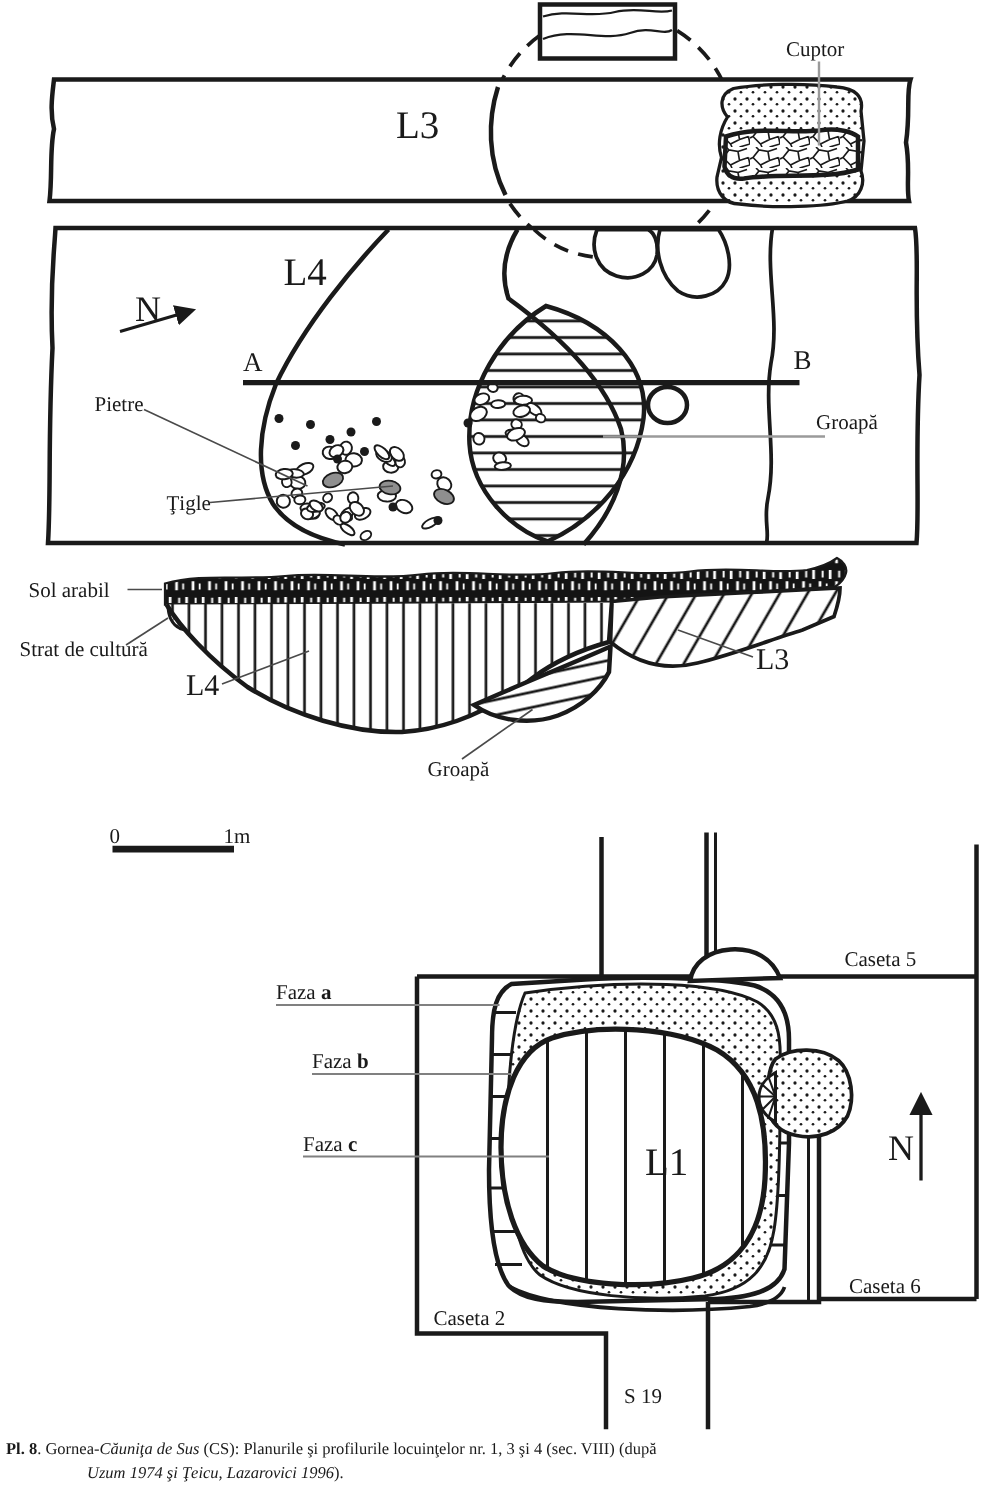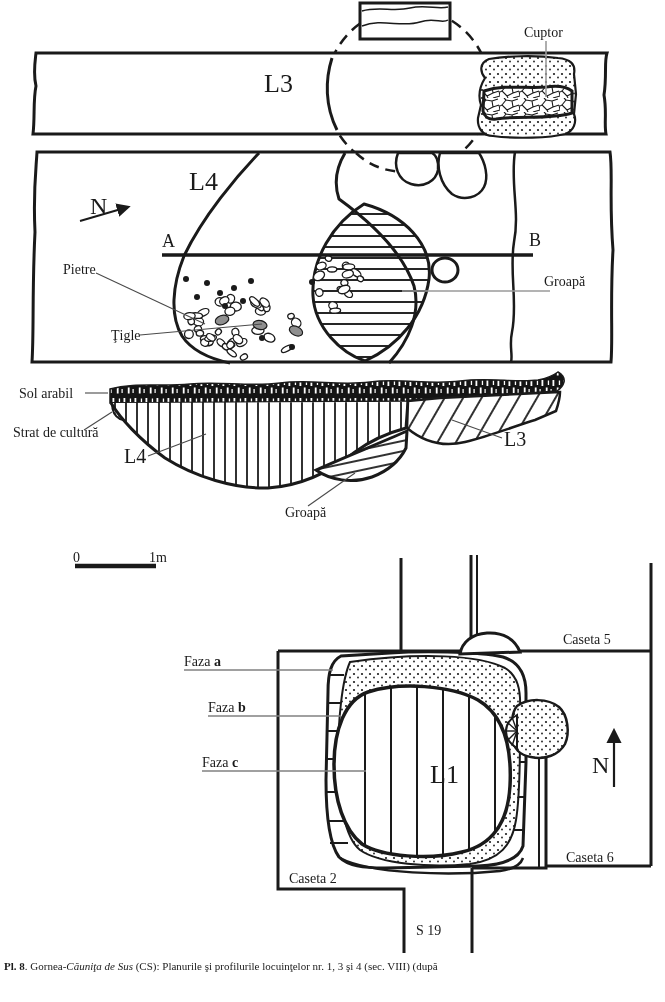--- a/index.html
+++ b/index.html
@@ -294,13 +294,14 @@
 
     <text x="563" y="644" class="t-sm">Caseta 5</text>
     <text x="566" y="862" class="t-sm">Caseta 6</text>
     <text x="289" y="883" class="t-sm">Caseta 2</text>
     <text x="416" y="935" class="t-sm">S 19</text>
   </g>
 </svg>
 
 <div id="caption">
   <span style="font-weight:bold">Pl. 8</span><span>.  </span><span>Gornea-</span><i>Căuniţa de Sus</i><span> (CS): Planurile şi profilurile locuinţelor nr. 1, 3 şi  4 (sec. VIII) (după</span><br>
+  <span class="indent"><i>Uzum 1974 şi Ţeicu, Lazarovici 1996</i><span>).</span></span>
 </div>
 
 </body></html>

